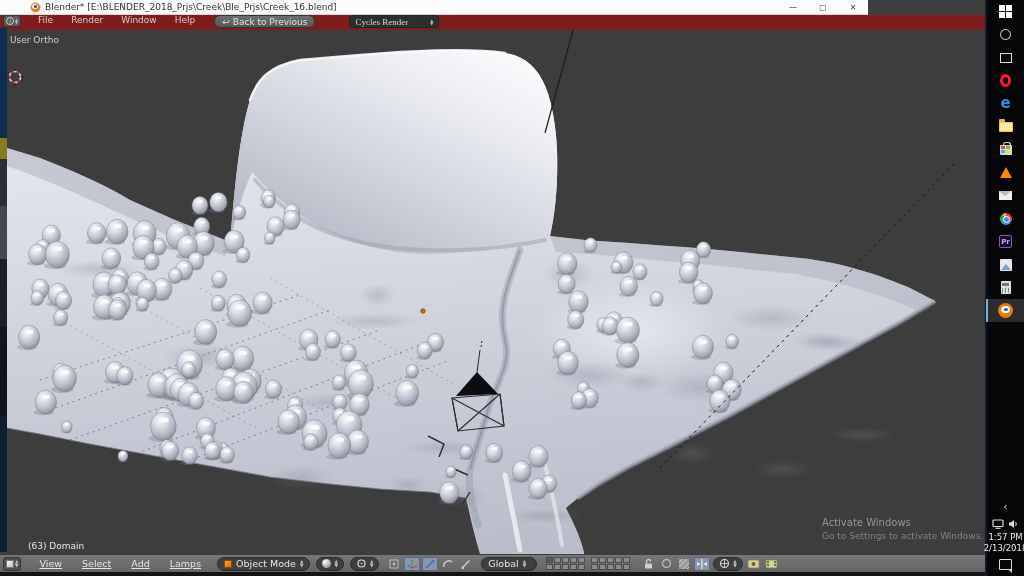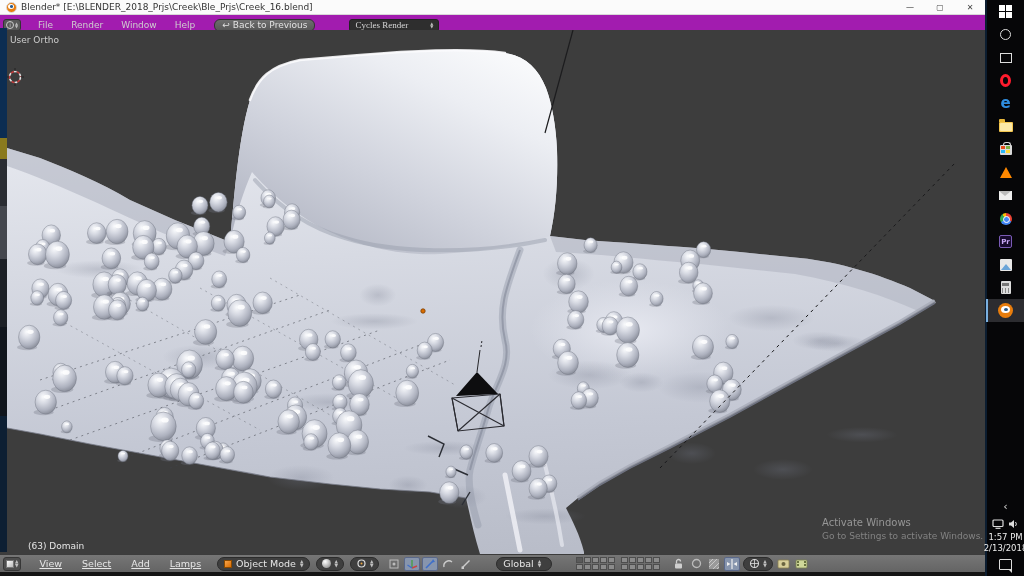--- a/index.html
+++ b/index.html
@@ -3,32 +3,32 @@
 <meta charset="utf-8">
 <style>
   * { margin:0; padding:0; box-sizing:border-box; }
   html,body { width:1024px; height:576px; overflow:hidden; background:#000;
     font-family:"DejaVu Sans","Liberation Sans",sans-serif; }
   #stage { position:relative; width:1024px; height:576px; background:#000; }
 
   
   #blender-window { position:absolute; left:0; top:0; width:985px; height:576px; background:#3d3d3d; }
 
-  .title-bar { position:absolute; left:0; top:0; width:985px; height:15px; background:#fbfbfb;
-    display:flex; align-items:center; font-size:9px; color:#333; border-bottom:1px solid #d8d8d8;}
+  .title-bar { position:absolute; left:0; top:0; width:868px; height:15px; background:#fbfbfb;
+    display:flex; align-items:center; font-size:9px; color:#333; border-bottom:1px solid #d8d8d8;padding-left:24px;}
   .blender-logo { width:10px; height:10px; margin:0 5px 0 6px; position:relative; }
   .blender-logo .ring { position:absolute; inset:0; border-radius:50%; background:#e87d0d; }
   .blender-logo .inner { position:absolute; left:2px; top:1.5px; width:6px; height:5px; border-radius:50%; background:#fff; }
   .blender-logo .dot { position:absolute; left:4px; top:3px; width:3px; height:2.5px; border-radius:50%; background:#2a5a8a; }
   .win-controls { margin-left:auto; display:flex; height:100%; }
   .win-btn { width:30px; height:100%; display:flex; align-items:center; justify-content:center;
     color:#444; font-size:8px; }
 
-  .info-bar { position:absolute; left:0; top:15px; width:985px; height:21px; background:#a21caf;
-    display:flex; align-items:center; font-size:9px; color:#cfcfcf; border-bottom:1px solid #2a2a2a; }
+  .info-bar { position:absolute; left:0; top:15px; width:985px; height:21px; background:#7f1d1d;
+    display:flex; align-items:flex-start; font-size:9px; color:#cfcfcf; border-bottom:1px solid #2a2a2a; }
   .editor-btn { display:flex; align-items:center; background:#585858; border:1px solid #333;
     border-radius:3px; height:12px; margin:0 8px 0 3px; padding:0 2px; gap:1px; }
   .editor-btn .eicon { width:8px; height:8px; border-radius:50%; border:1px solid #ccc; color:#ccc;
     font-size:6px; line-height:6px; text-align:center; }
   .updown { display:flex; flex-direction:column; font-size:4px; line-height:3px; color:#bbb; }
   .menu-item { padding:0 9px; }
   .back-btn { display:flex; align-items:center; gap:3px; background:linear-gradient(#6e6e6e,#565656);
     border:1px solid #333; border-radius:6px; height:13px; padding:0 7px; margin:0 10px; color:#e2e2e2; }
   .engine-dd { display:flex; align-items:center; gap:5px; background:#2e2e2e; border:1px solid #222;
     border-radius:3px; height:13px; padding:0 5px; margin-left:24px; color:#d8d8d8; min-width:90px; }
@@ -63,21 +63,21 @@
     border-radius:8px; height:14px; padding:0 6px; margin:0 6px; min-width:84px; }
   .orange-cube { width:8px; height:8px; background:linear-gradient(135deg,#f9a54b,#d96c00); border:1px solid #8a4a00; }
   .mode-dd .lbl { flex:1; }
   .shade-dd { display:flex; align-items:center; gap:3px; background:#3f3f3f; border:1px solid #2c2c2c;
     border-radius:8px; height:14px; padding:0 5px; margin-right:6px; }
   .sphere-glyph { width:9px; height:9px; border-radius:50%; background:radial-gradient(circle at 35% 30%,#fff,#9a9a9a 75%); }
   .icon-btn { width:16px; height:14px; display:flex; align-items:center; justify-content:center;
     border-radius:2px; margin:0 1px; }
   .icon-btn.pressed { background:#8795ad; border:1px solid #5a688a; }
   .orient-dd { display:flex; align-items:center; gap:4px; background:#3f3f3f; border:1px solid #2c2c2c;
-    border-radius:8px; height:14px; padding:0 6px; margin:0 21px; min-width:56px; }
+    border-radius:8px; height:14px; padding:0 6px; margin:0 6px; min-width:56px; }
   .layer-grid { display:grid; grid-template-columns:repeat(5,7px); grid-template-rows:repeat(2,6px);
     gap:1px; margin:0 3px; }
   .layer-cell { background:#8b8b8b; border:1px solid #4e4e4e; }
   .layer-cell.active { background:#5a5a5a; }
   .vh-right-icons { display:flex; align-items:center; margin-left:6px; }
 
   .bottom-strip { position:absolute; left:0; top:572px; width:985px; height:4px; background:#141414; }
 
   
   #taskbar { position:absolute; right:0; top:0; width:39px; height:576px; background:#060608;

